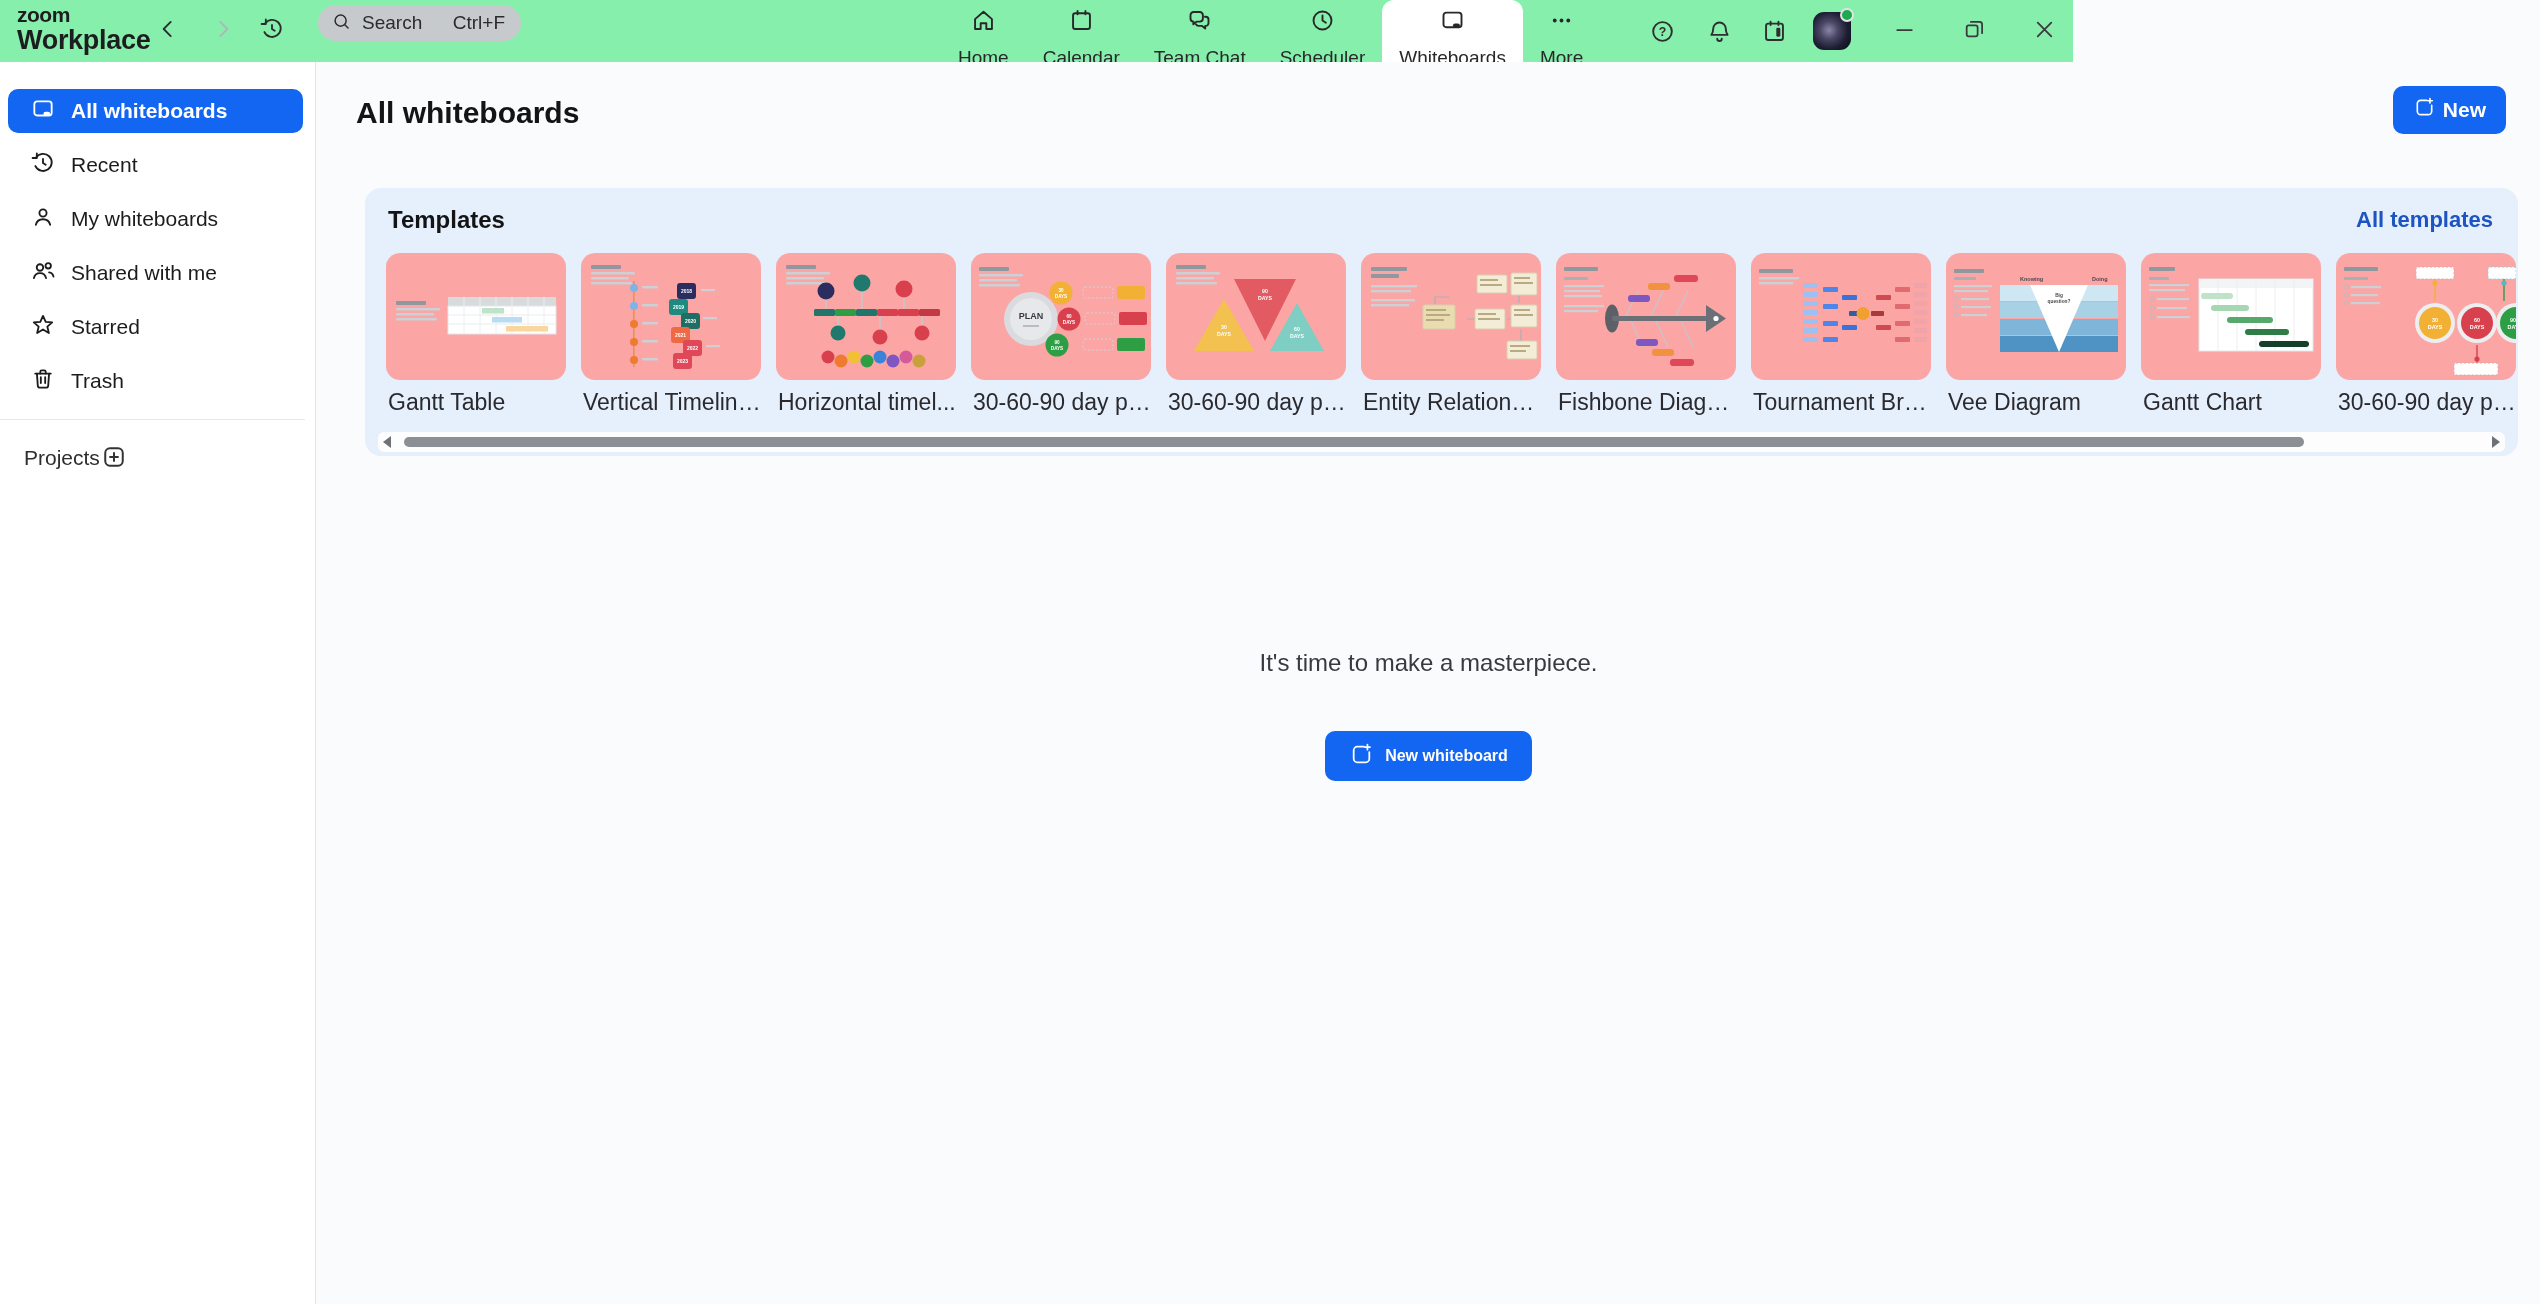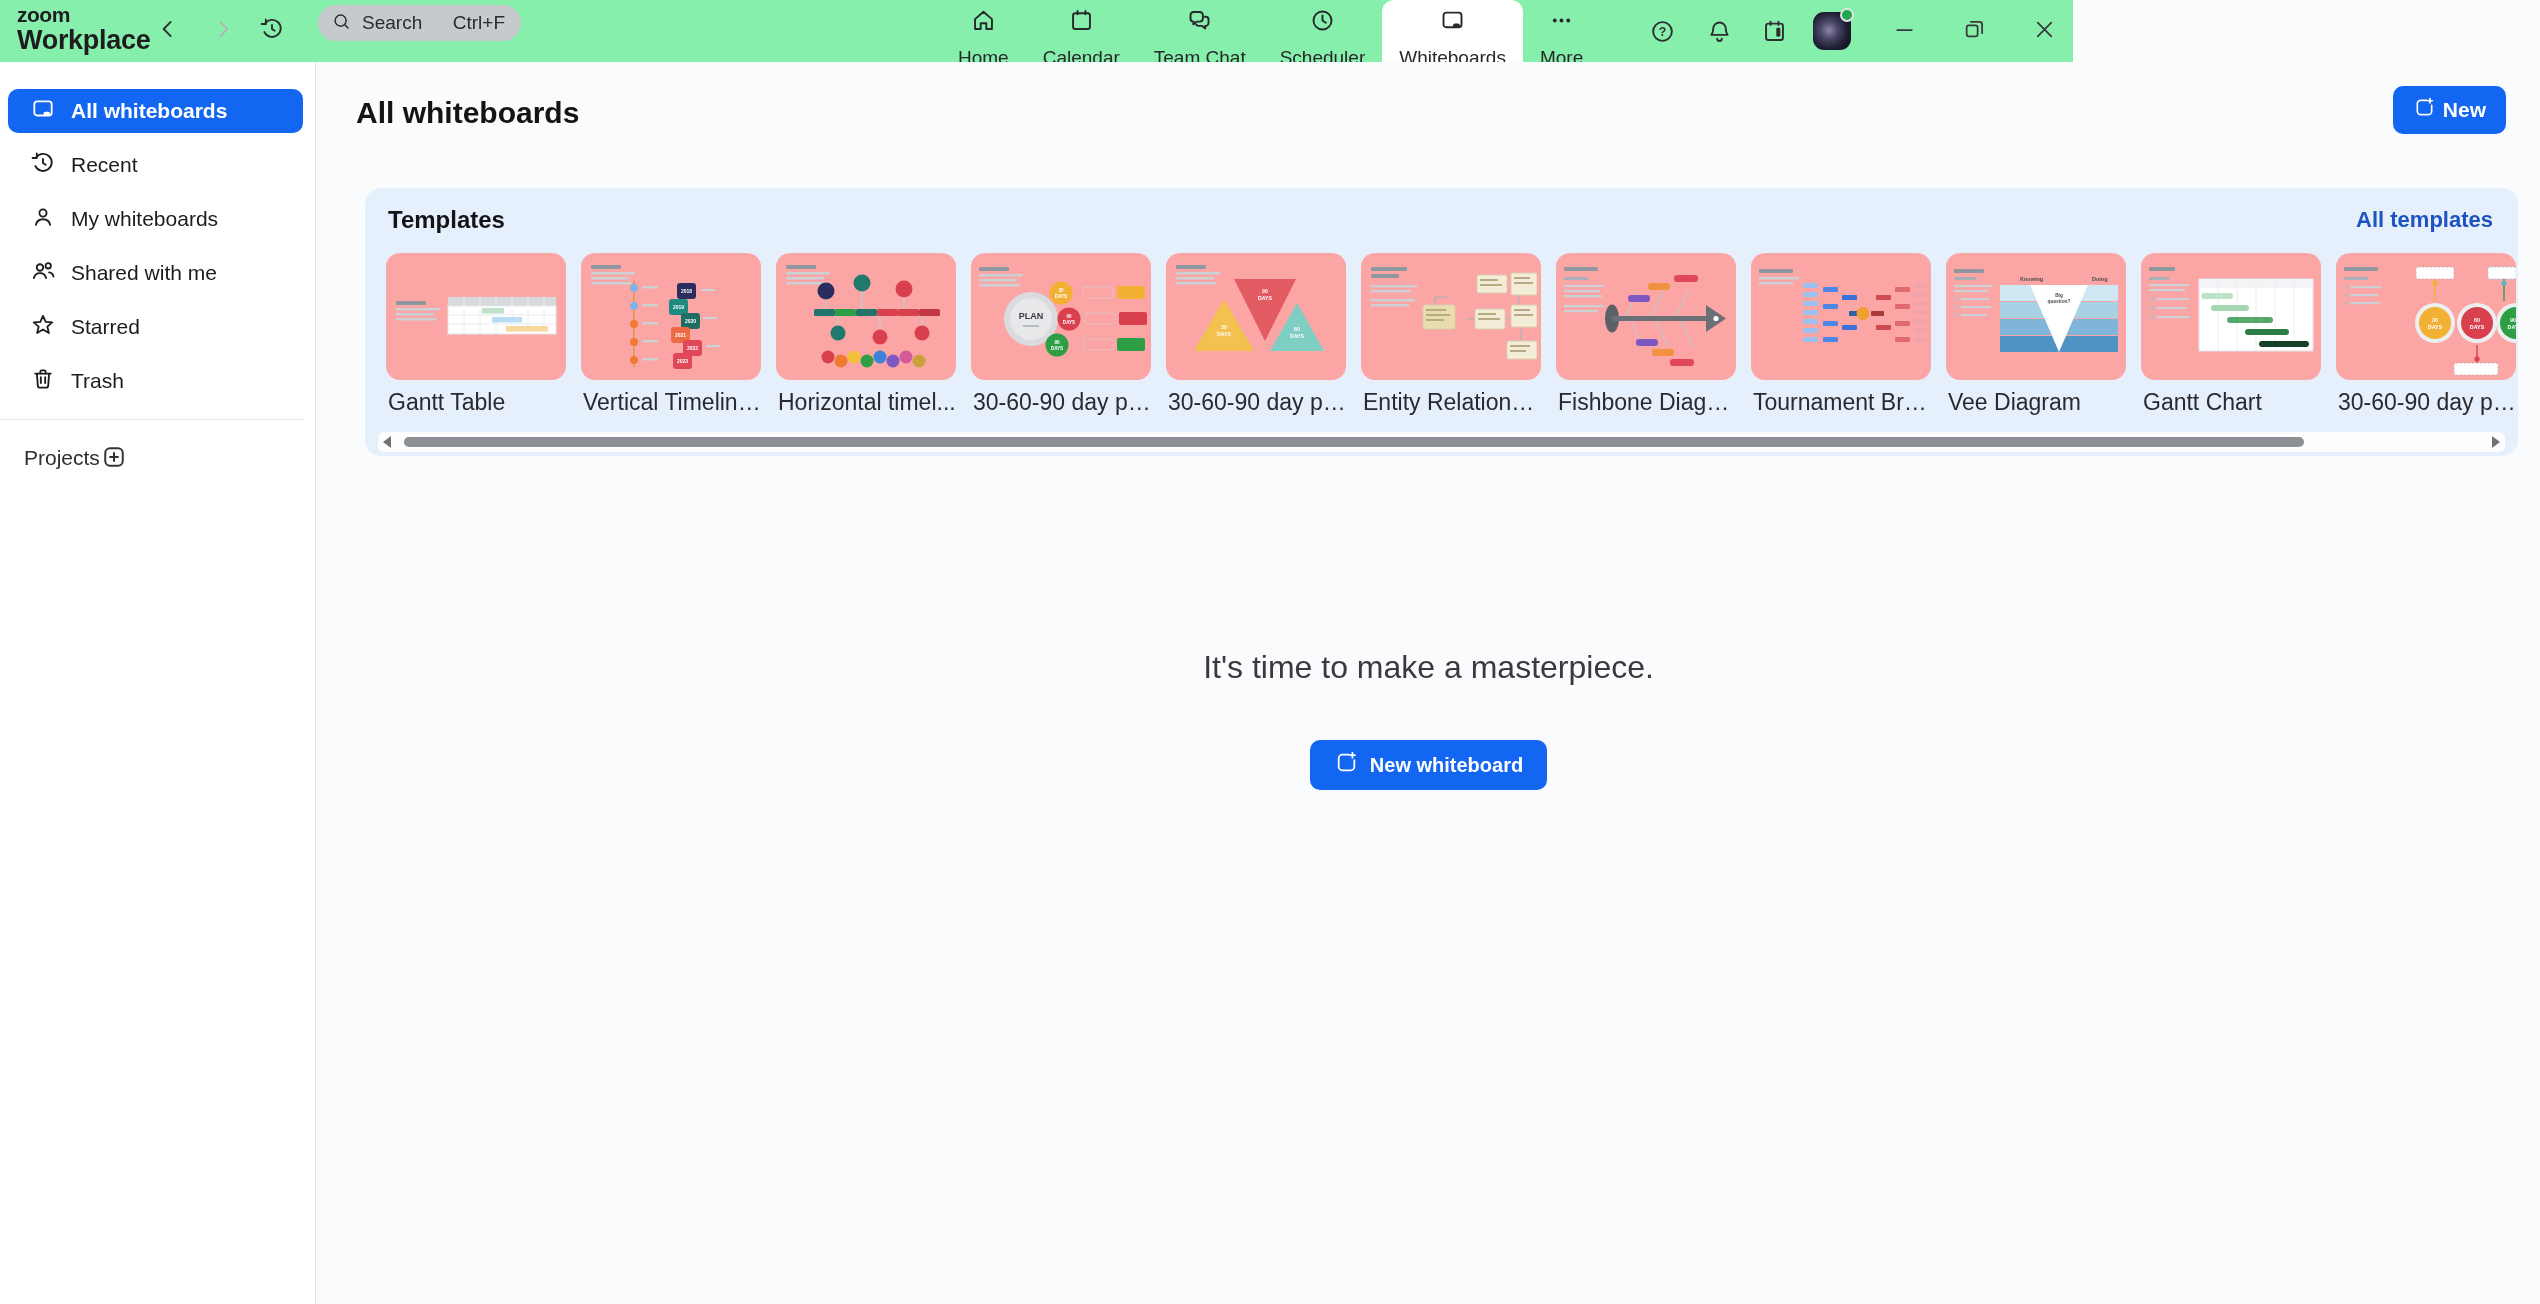--- a/index.html
+++ b/index.html
@@ -68,22 +68,22 @@
   .card .clabel { margin-top:9px; padding-left:2px; font-size:23px; color:#2a2a2e; white-space:nowrap; overflow:hidden; text-overflow:ellipsis; }
   .hscroll { position:absolute; left:13px; right:13px; top:244px; height:20px; background:#fdfdfe; border-radius:6px; }
   .hs-arrow { position:absolute; top:4px; width:0; height:0; border-top:6px solid transparent; border-bottom:6px solid transparent; cursor:pointer; }
   .hs-left  { left:5px;  border-right:8px solid #6e7175; }
   .hs-right { right:5px; border-left:8px solid #6e7175; }
   .hs-thumb { position:absolute; left:26px; top:5px; width:1900px; height:10px; background:#8c8f93; border-radius:5px; cursor:grab; }
 
   
   .empty { position:absolute; left:0; right:0; top:563px; display:flex; flex-direction:column; align-items:center; }
   .empty .et { font-size:40px; font-weight:700; color:#0f0f12; }
-  .empty .es { margin-top:24px; font-size:32px; color:#3a3a3e; }
-  .empty .eb { margin-top:54px; height:50px; padding:0 24px; font-size:20px; }
+  .empty .es { margin-top:24px; font-size:24px; color:#3a3a3e; }
+  .empty .eb { margin-top:54px; height:50px; padding:0 24px; font-size:16px; }
   .empty .eb svg { width:25px; height:25px; }
 </style>
 </head>
 <body>
 
 <div class="topbar">
   <div class="brand">
     <div class="l1">zoom</div>
     <div class="l2">Workplace</div>
   </div>

